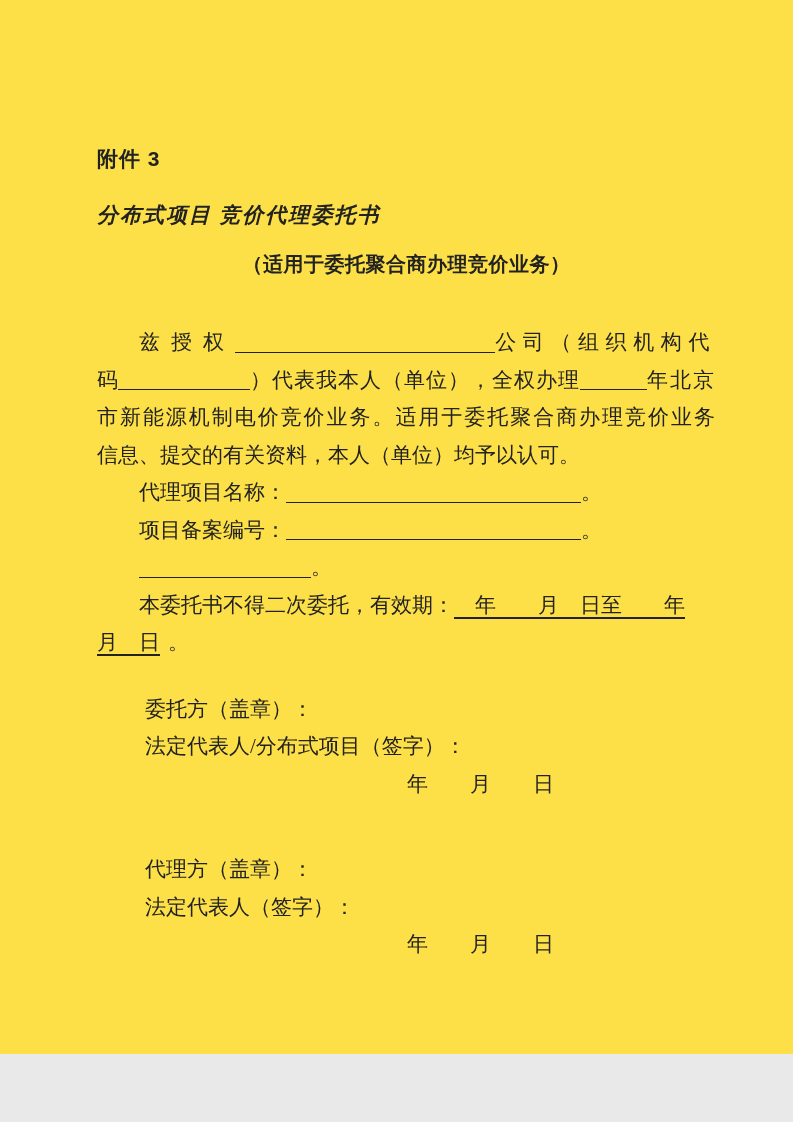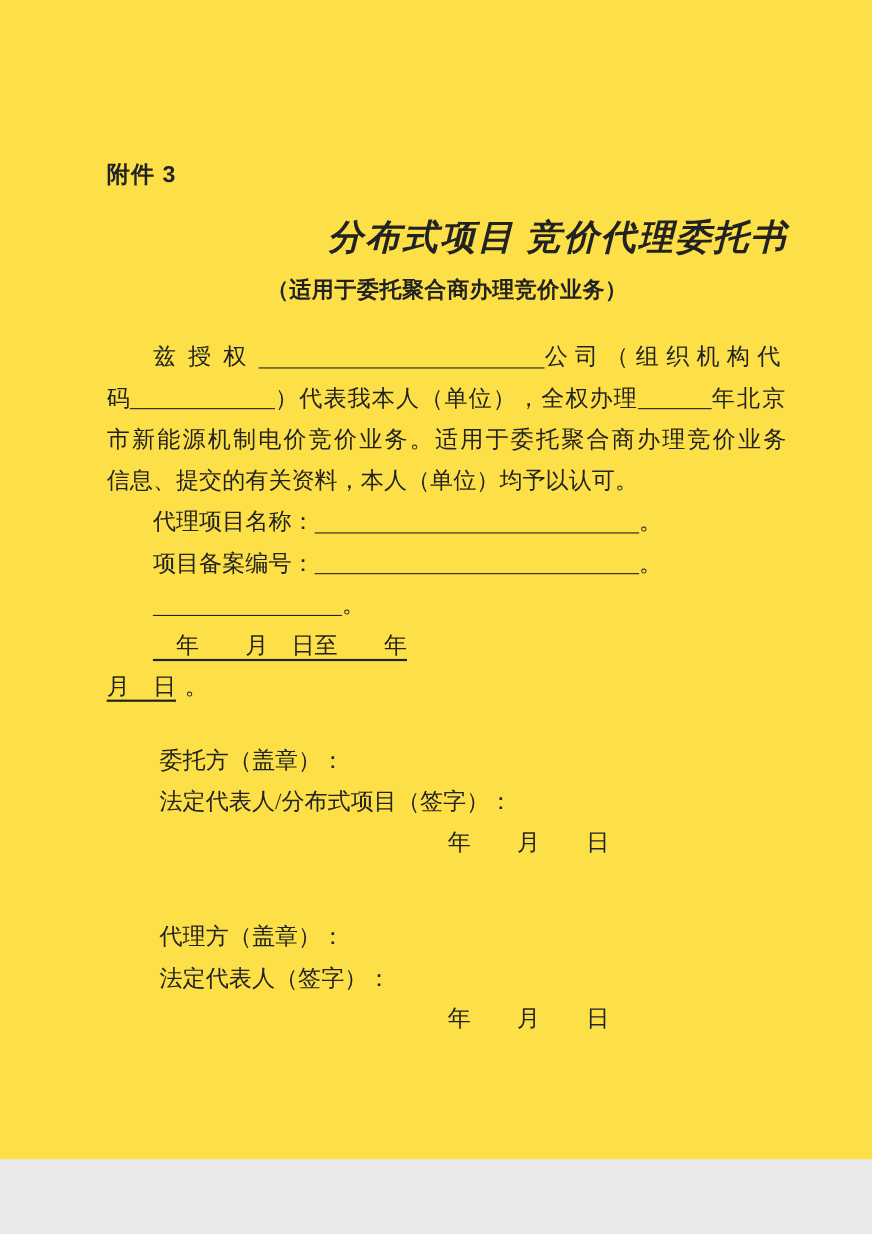--- a/index.html
+++ b/index.html
@@ -18,37 +18,37 @@
 
   .attachment {
     font-family: "Liberation Sans", "DejaVu Sans", sans-serif;
     font-weight: bold;
     font-size: 21px;
     line-height: 26px;
     letter-spacing: 1px;
   }
   .title {
     margin-top: 25px;
-    font-size: 32px;
+    font-size: 21px;
     line-height: 36px;
     font-weight: bold;
-    text-align: right;
+    text-align: left;
     letter-spacing: 2px;
     font-style: italic; 
   }
   .subtitle {
     margin-top: 16px;
     font-size: 20px;
     line-height: 30px;
     font-weight: 600;
     text-align: center;
     letter-spacing: 0.5px;
   }
 
-  .para { margin-top: 27px; }
+  .para { margin-top: 45px; }
   .line {
     display: flex;
     align-items: baseline;
     height: 37.5px;
     font-size: 21px;
   }
   .txt { line-height: 37.5px; white-space: pre; }
   .ind { width: 42px; flex: 0 0 42px; }
   .blank {
     align-self: flex-end;
@@ -127,20 +127,21 @@
       </div>
 
       <div class="line">
         <span class="ind"></span>
         <span class="blank w172"></span>
         <span class="txt">。</span>
       </div>
 
       <div class="line">
         <span class="ind"></span>
+        <span class="txt">本委托书不得二次委托，有效期：</span>
         <span class="txt ul grow">　年　　月　日至　　年</span>
       </div>
 
       <div class="line">
         <span class="txt ul padr">月　日</span>
         <span class="txt">。</span>
       </div>
 
     </div>
 

